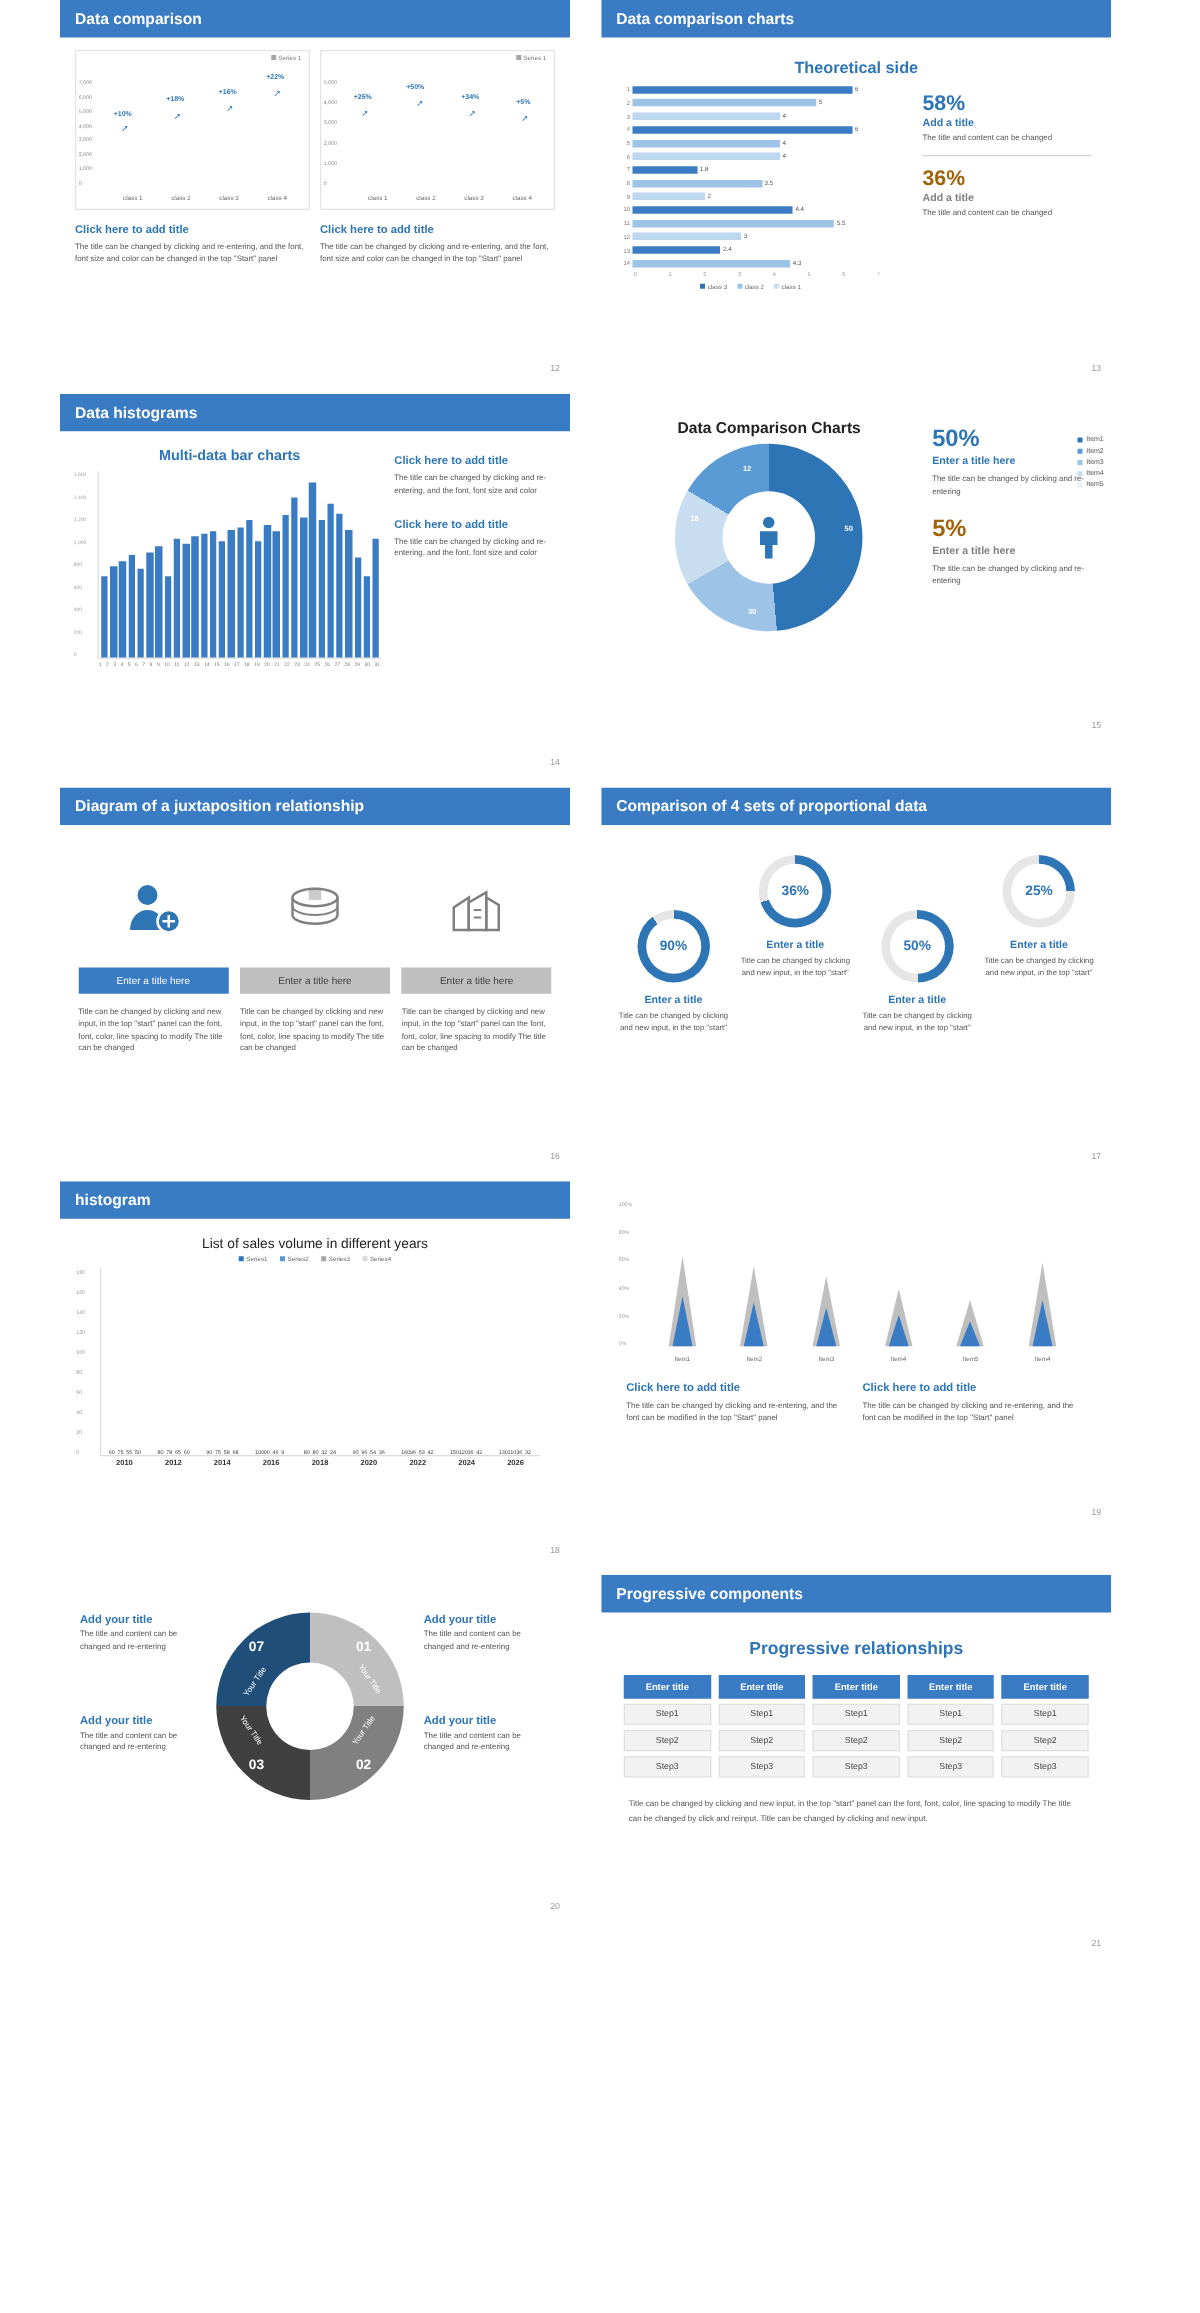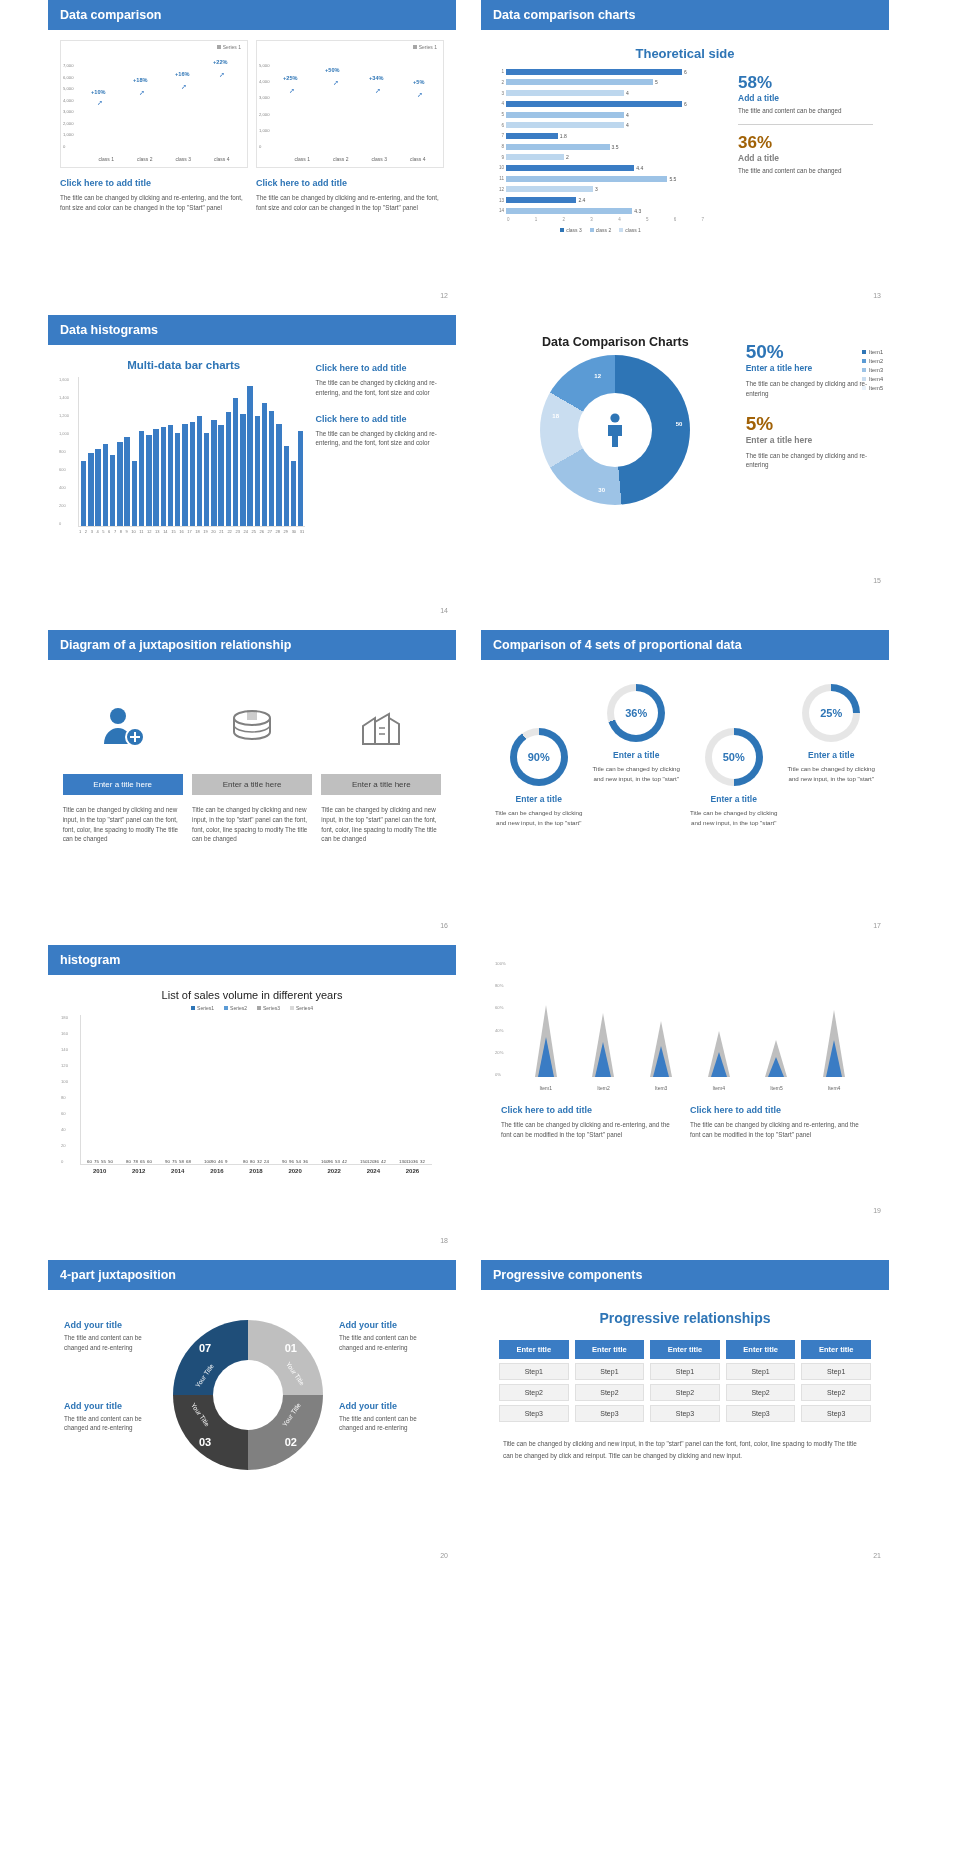--- a/index.html
+++ b/index.html
@@ -791,21 +791,20 @@
         <div>
           <div class="ttl-link">Click here to add title</div>
           <div class="small-txt" style="margin-top:5px">The title can be changed by clicking and re-entering, and the font can be modified in the top "Start" panel</div>
         </div>
       </div>
       <div class="pagenum">19</div>
     </div>
   </div>
 
   <div class="slide">
-    <div class="slide-header">4-part juxtaposition</div>
     <div class="slide-body">
       <div class="s20-wrap">
         <div class="s20-col">
           <div class="s20-ttl">Add your title</div>
           <div class="small-txt">The title and content can be changed and re-entering</div>
           <div class="s20-ttl" style="margin-top:48px">Add your title</div>
           <div class="small-txt">The title and content can be changed and re-entering</div>
         </div>
         <div class="s20-mid">
           <div class="donut20">

